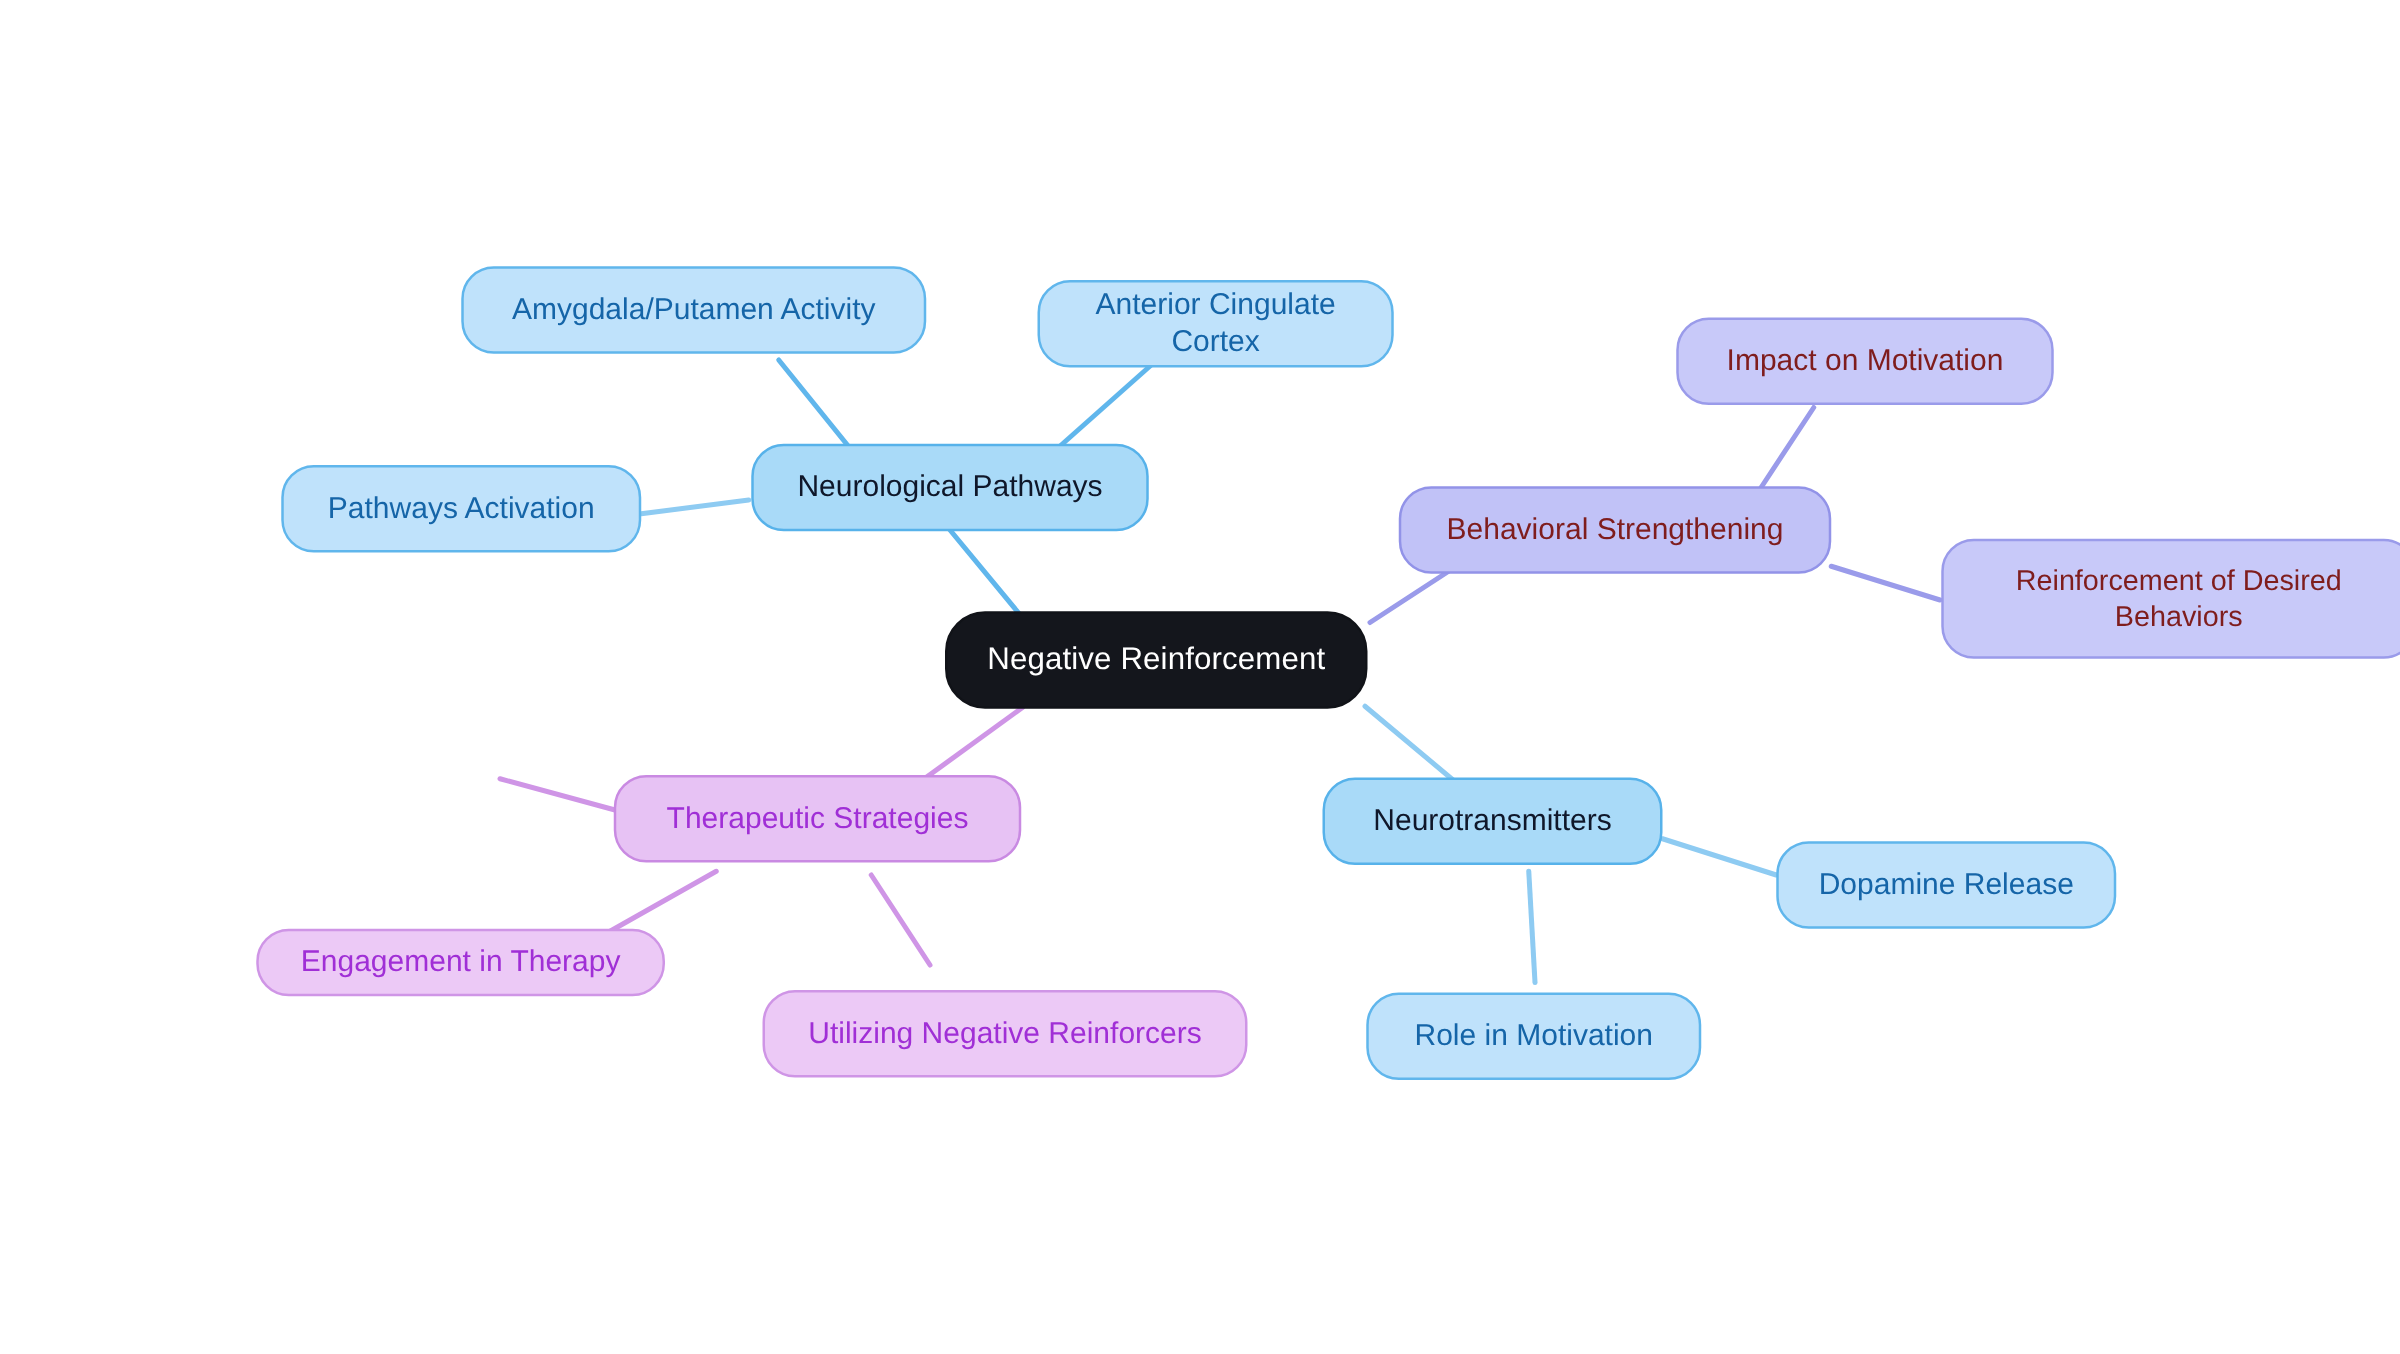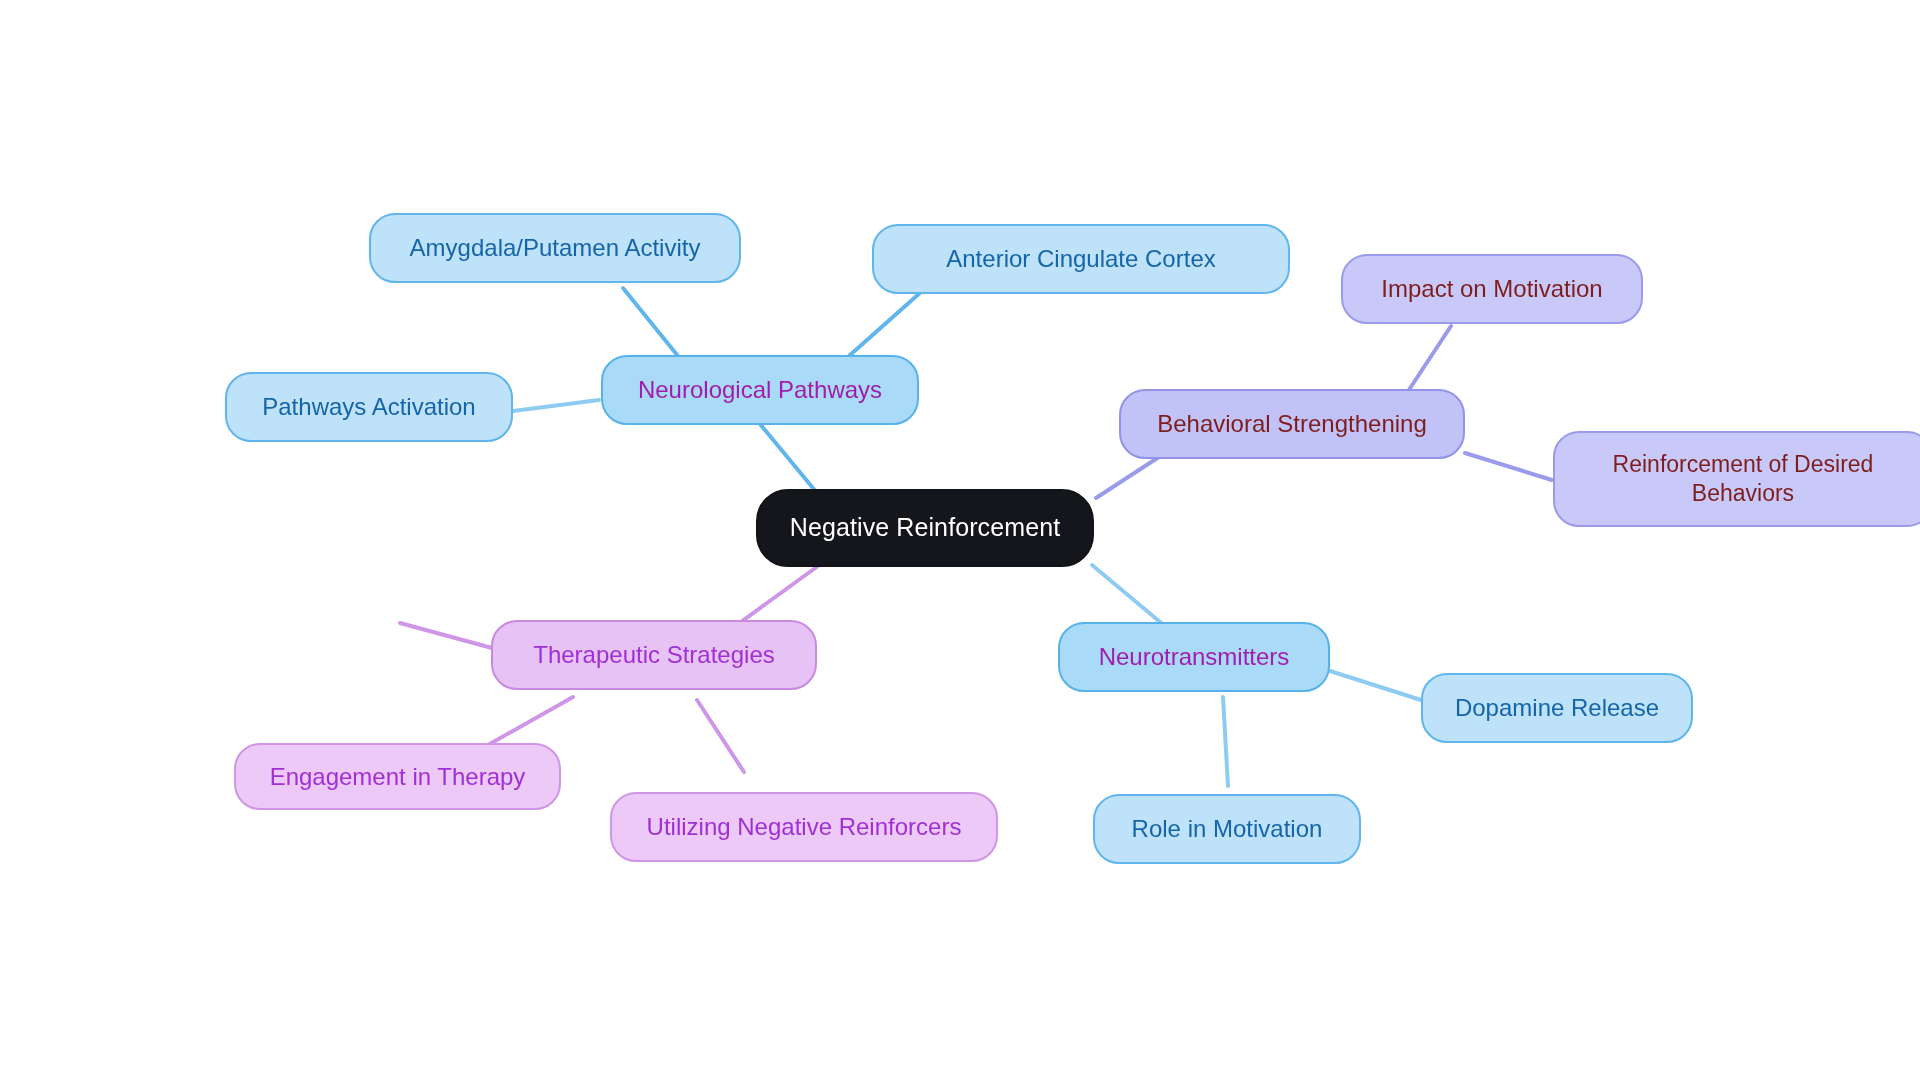--- a/index.html
+++ b/index.html
@@ -49,21 +49,21 @@
   }
   .node.blue {
     background: #bfe2fb;
     border-color: #60b6ec;
     color: #1565a8;
     font-size: 24px;
   }
   .node.blue-branch {
     background: #a9daf8;
     border-color: #57b2ea;
-    color: #a21caf;
+    color: #0f172a;
   }
   .node.purple {
     background: #c8c9f9;
     border-color: #9a9bea;
     color: #7f1d1d;
     font-size: 24px;
   }
   .node.purple-branch {
     background: #c1c2f7;
     border-color: #9293e8;
@@ -109,37 +109,37 @@
       <line x1="697" y1="700" x2="744" y2="772" stroke="#cf95e6" stroke-width="4"></line>
     </g>
   </svg>
 
   <div class="node root" style="left:756px; top:489px; width:338px; height:78px;">Negative Reinforcement</div>
 
   <div class="node blue blue-branch" style="left:601px; top:355px; width:318px; height:70px;">Neurological Pathways</div>
 
   <div class="node blue" style="left:369px; top:213px; width:372px; height:70px;">Amygdala/Putamen Activity</div>
 
-  <div class="node blue" style="left:830px; top:224px; width:418px; height:70px;margin-left:42px;">Anterior Cingulate Cortex</div>
+  <div class="node blue" style="left:830px; top:224px; width:285px; height:70px;">Anterior Cingulate Cortex</div>
 
   <div class="node blue" style="left:225px; top:372px; width:288px; height:70px;">Pathways Activation</div>
 
   <div class="node purple purple-branch" style="left:1119px; top:389px; width:346px; height:70px;">Behavioral Strengthening</div>
 
   <div class="node purple" style="left:1341px; top:254px; width:302px; height:70px;">Impact on Motivation</div>
 
   <div class="node purple two-line" style="left:1553px; top:431px; width:380px; height:96px;">Reinforcement of Desired
 Behaviors</div>
 
   <div class="node blue blue-branch" style="left:1058px; top:622px; width:272px; height:70px;">Neurotransmitters</div>
 
   <div class="node blue" style="left:1421px; top:673px; width:272px; height:70px;">Dopamine Release</div>
 
   <div class="node blue" style="left:1093px; top:794px; width:268px; height:70px;">Role in Motivation</div>
 
   <div class="node pink pink-branch" style="left:491px; top:620px; width:326px; height:70px;">Therapeutic Strategies</div>
 
 
-  <div class="node pink" style="left:205px; top:743px; width:327px; height:67px;margin-left:29px;">Engagement in Therapy</div>
+  <div class="node pink" style="left:205px; top:743px; width:327px; height:54px;">Engagement in Therapy</div>
 
   <div class="node pink" style="left:610px; top:768px; width:388px; height:70px;margin-top:24px;">Utilizing Negative Reinforcers</div>
 
 </div>
 
 </body></html>

